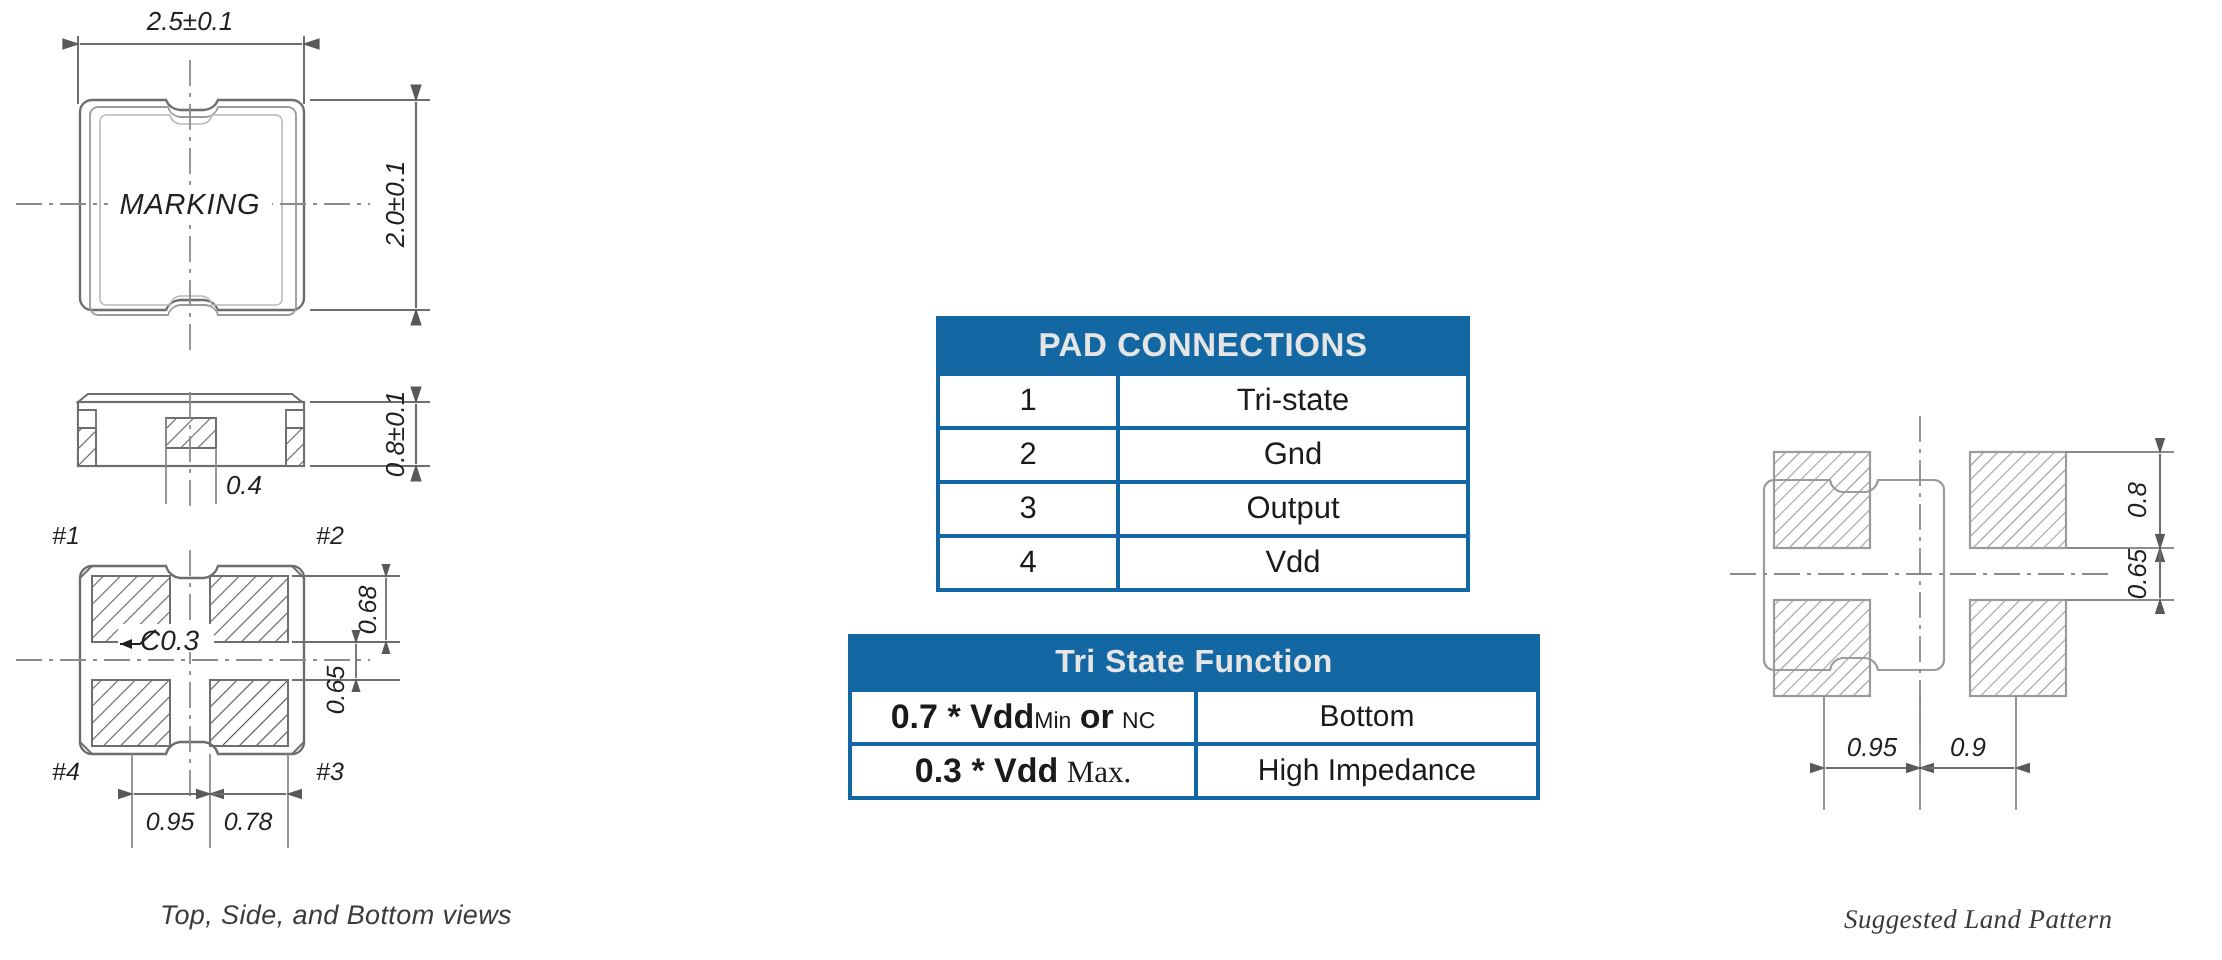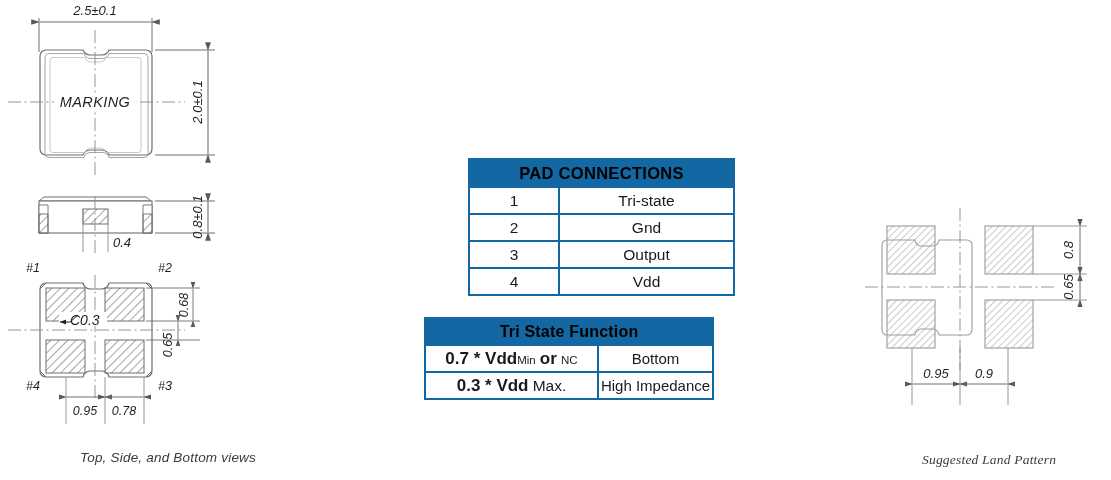--- a/index.html
+++ b/index.html
@@ -7,32 +7,32 @@
        font-family:"Liberation Sans","DejaVu Sans",sans-serif;color:#231f20;}
   .abs{position:absolute;font-style:italic;}
   svg{display:block;}
   .cap{font-style:italic;font-size:13.5px;color:#3b3b3b;letter-spacing:.2px;
        font-family:"Liberation Sans","DejaVu Sans",sans-serif;text-align:center;}
 
   
   table.t{border-collapse:collapse;background:#fff;}
   table.t td,table.t th{border:2px solid #1368a3;padding:0;text-align:center;
         font-family:"Liberation Sans","DejaVu Sans",sans-serif;color:#1a1a1a;}
-  table.t th{background:#1368a3;color:#000000;font-weight:bold;border-color:#1368a3;}
+  table.t th{background:#1368a3;color:#e5e5e5;font-weight:bold;border-color:#1368a3;}
   #pad-connections-table{width:267px;}
   #pad-connections-table th{font-size:16.5px;height:26px;letter-spacing:.3px;}
   #pad-connections-table td{font-size:15.5px;height:25px;}
   #pad-connections-table td.num{width:88px;}
-  #tri-state-table{width:290px;}
+  #tri-state-table{width:346px;}
   #tri-state-table th{font-size:16px;height:25px;letter-spacing:.2px;}
   #tri-state-table td{font-size:15px;height:25px;}
   #tri-state-table td.lft{width:171px;}
   .sm{font-size:11.5px;margin-top:44px;}
   .md{font-size:17px;font-weight:bold;}
-  .bg{font-size:15.5px;}
+  .bg{font-size:15.5px;font-family:Liberation Serif, serif;}
 </style>
 </head>
 <body>
 
 <div class="abs" style="left:0;top:0;width:270px;height:440px;">
 <svg width="270" height="440" viewBox="0 0 270 440">
   <defs>
     <pattern id="hatch" width="6" height="6" patternTransform="rotate(45)" patternUnits="userSpaceOnUse">
       <line x1="0" y1="0" x2="0" y2="6" stroke="#58595b" stroke-width="1.1"></line>
     </pattern>

